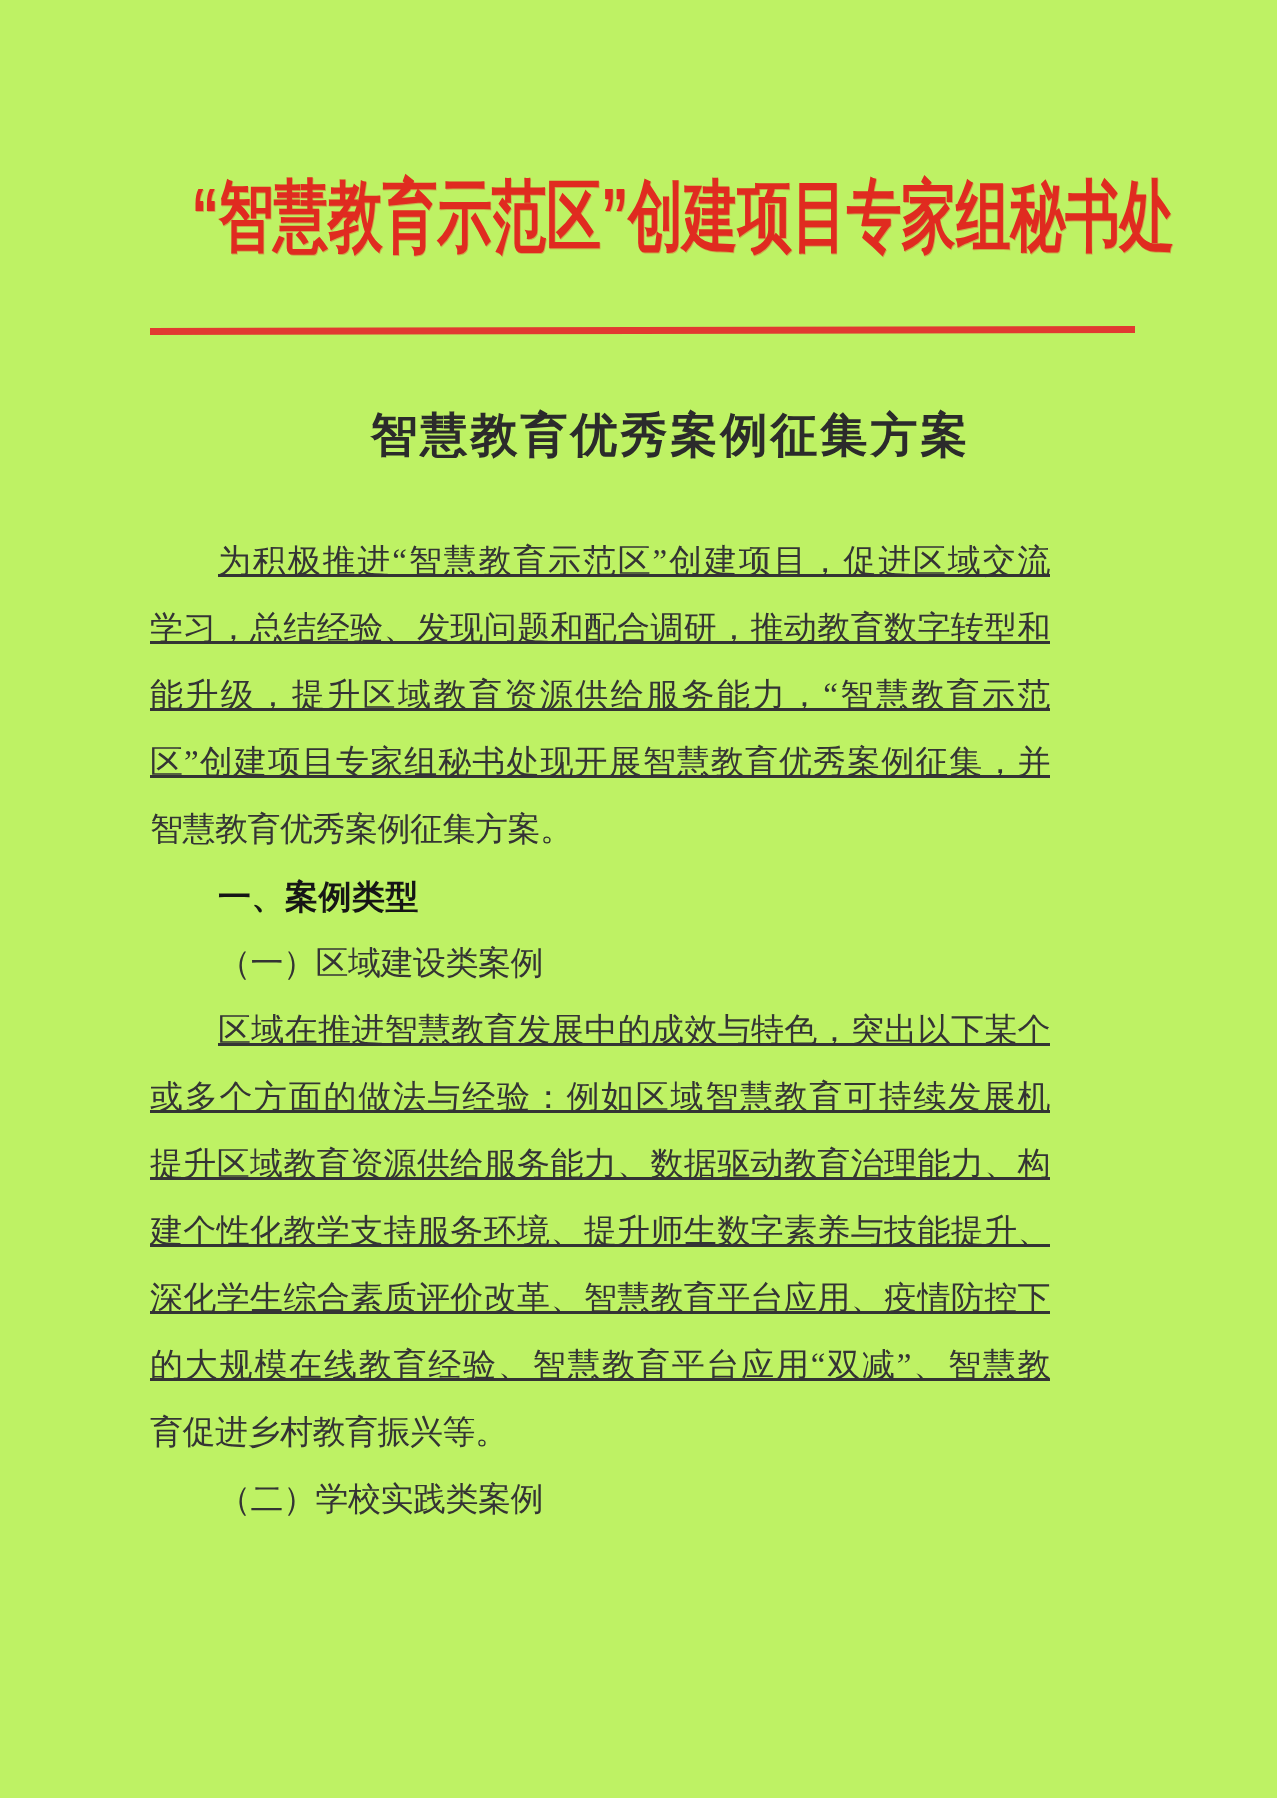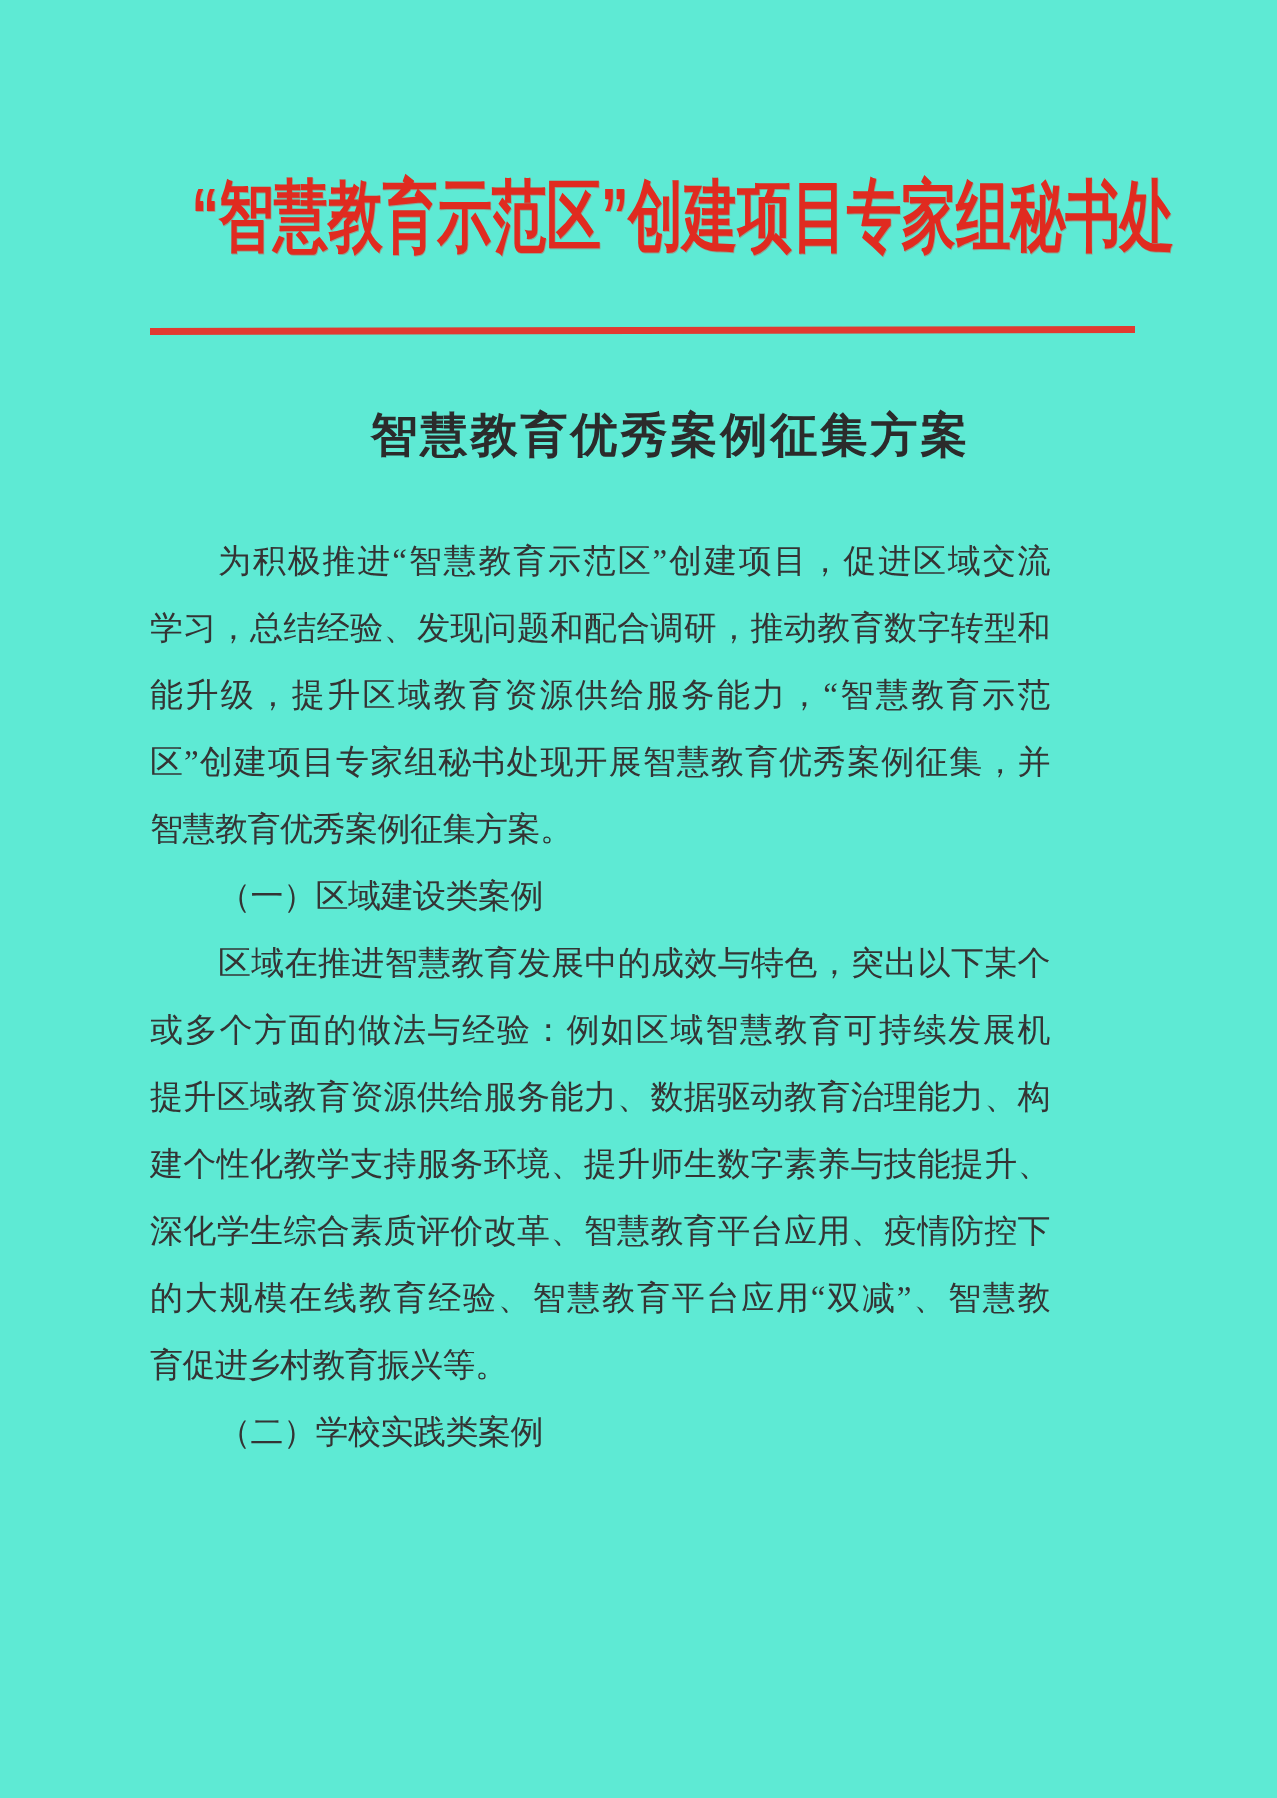--- a/index.html
+++ b/index.html
@@ -4,21 +4,21 @@
 <style>
   html, body {
     margin: 0;
     padding: 0;
     background: #ffffff;
   }
   .page {
     position: relative;
     width: 1277px;
     height: 1798px;
-    background: #5eead4;
+    background: #bef264;
     overflow: hidden;
     font-family: "Liberation Serif", serif;
   }
   
   .letterhead {
     position: absolute;
     top: 160px;
     left: 0;
     width: 1277px;
     text-align: center;
@@ -71,20 +71,21 @@
   }
   .line {
     height: 67px;
     white-space: nowrap;
   }
   .line.fill {
     white-space: normal;
     text-align: justify;
     text-align-last: justify;
     overflow: hidden;
+    text-decoration: underline;
   }
   .line.indent {
     text-indent: 68px;
   }
   .line.heading {
     font-family: "Liberation Sans", sans-serif;
     font-weight: bold;
     color: #161616;
     letter-spacing: 0.5px;
   }
@@ -99,20 +100,21 @@
   <div class="red-rule"></div>
 
   <div class="doc-title">智慧教育优秀案例征集方案</div>
 
   <div class="body-text">
     <div class="line indent fill">为积极推进“智慧教育示范区”创建项目，促进区域交流</div>
     <div class="line fill">学习，总结经验、发现问题和配合调研，推动教育数字转型和智</div>
     <div class="line fill">能升级，提升区域教育资源供给服务能力，“智慧教育示范</div>
     <div class="line fill">区”创建项目专家组秘书处现开展智慧教育优秀案例征集，并</div>
     <div class="line">智慧教育优秀案例征集方案。</div>
+    <div class="line indent heading">一、案例类型</div>
     <div class="line indent">（一）区域建设类案例</div>
     <div class="line indent fill">区域在推进智慧教育发展中的成效与特色，突出以下某个</div>
     <div class="line fill">或多个方面的做法与经验：例如区域智慧教育可持续发展机制、</div>
     <div class="line fill">提升区域教育资源供给服务能力、数据驱动教育治理能力、构</div>
     <div class="line fill">建个性化教学支持服务环境、提升师生数字素养与技能提升、</div>
     <div class="line fill">深化学生综合素质评价改革、智慧教育平台应用、疫情防控下</div>
     <div class="line fill">的大规模在线教育经验、智慧教育平台应用“双减”、智慧教</div>
     <div class="line">育促进乡村教育振兴等。</div>
     <div class="line indent">（二）学校实践类案例</div>
   </div>

